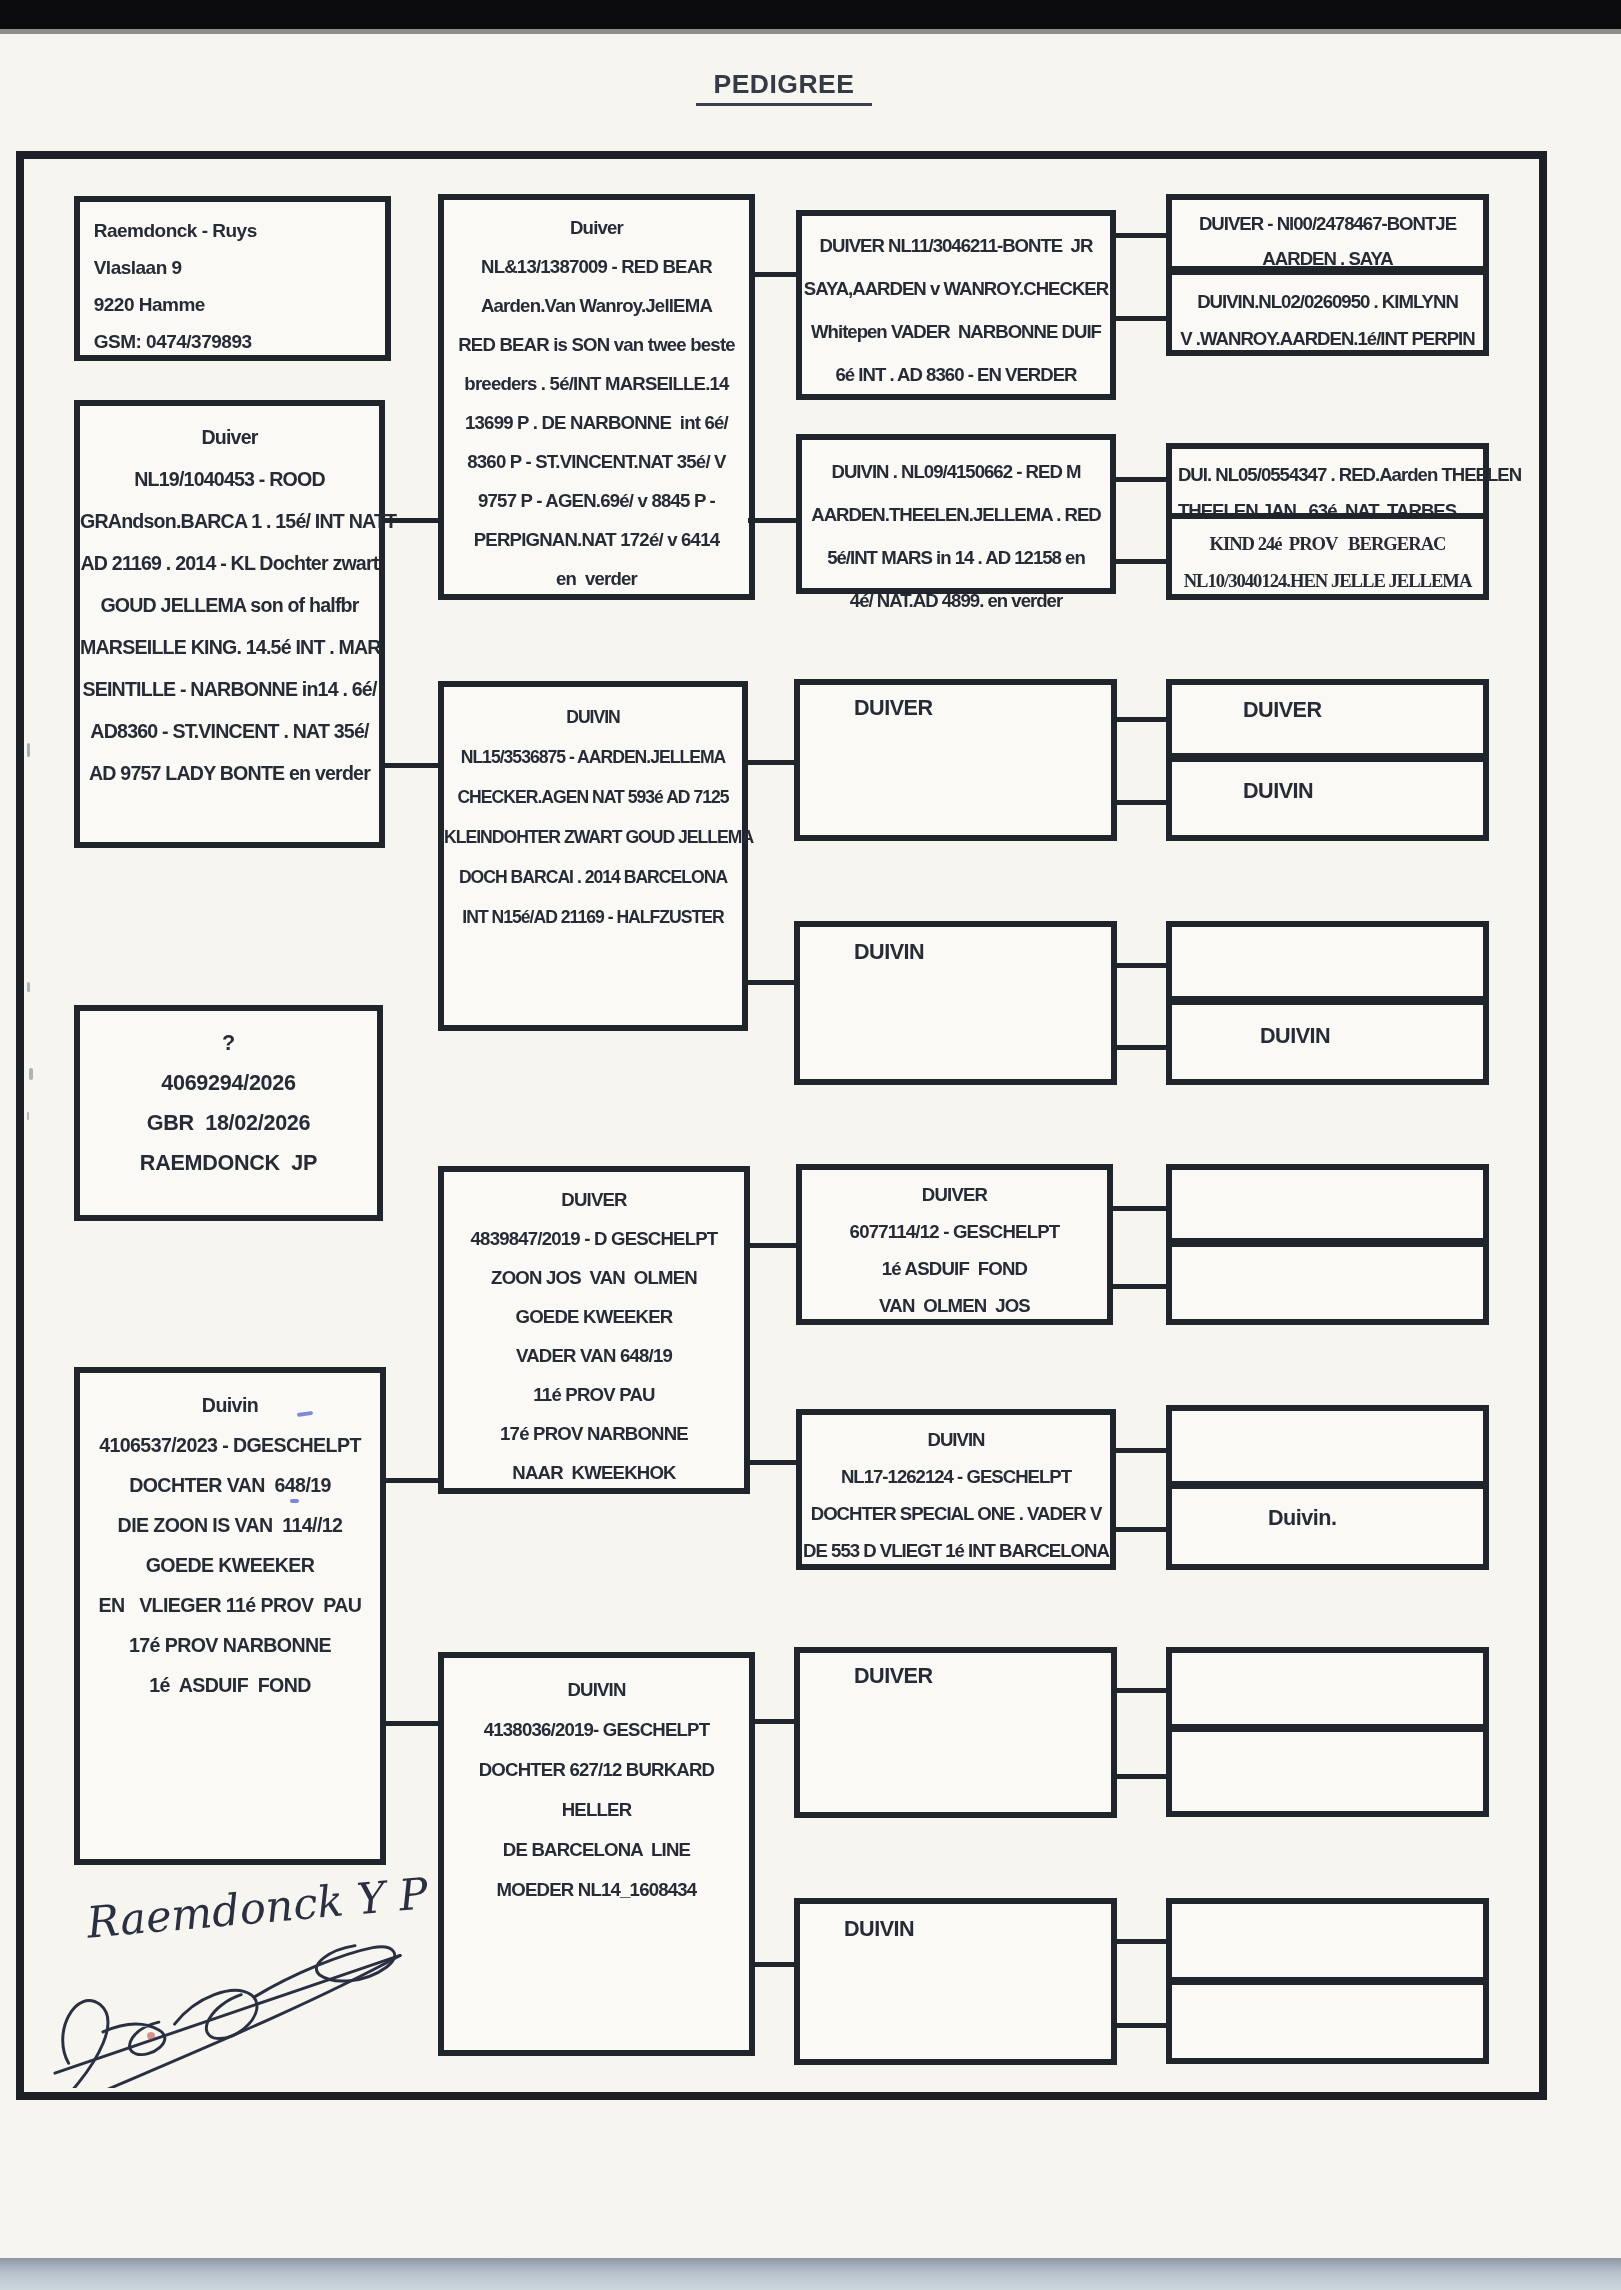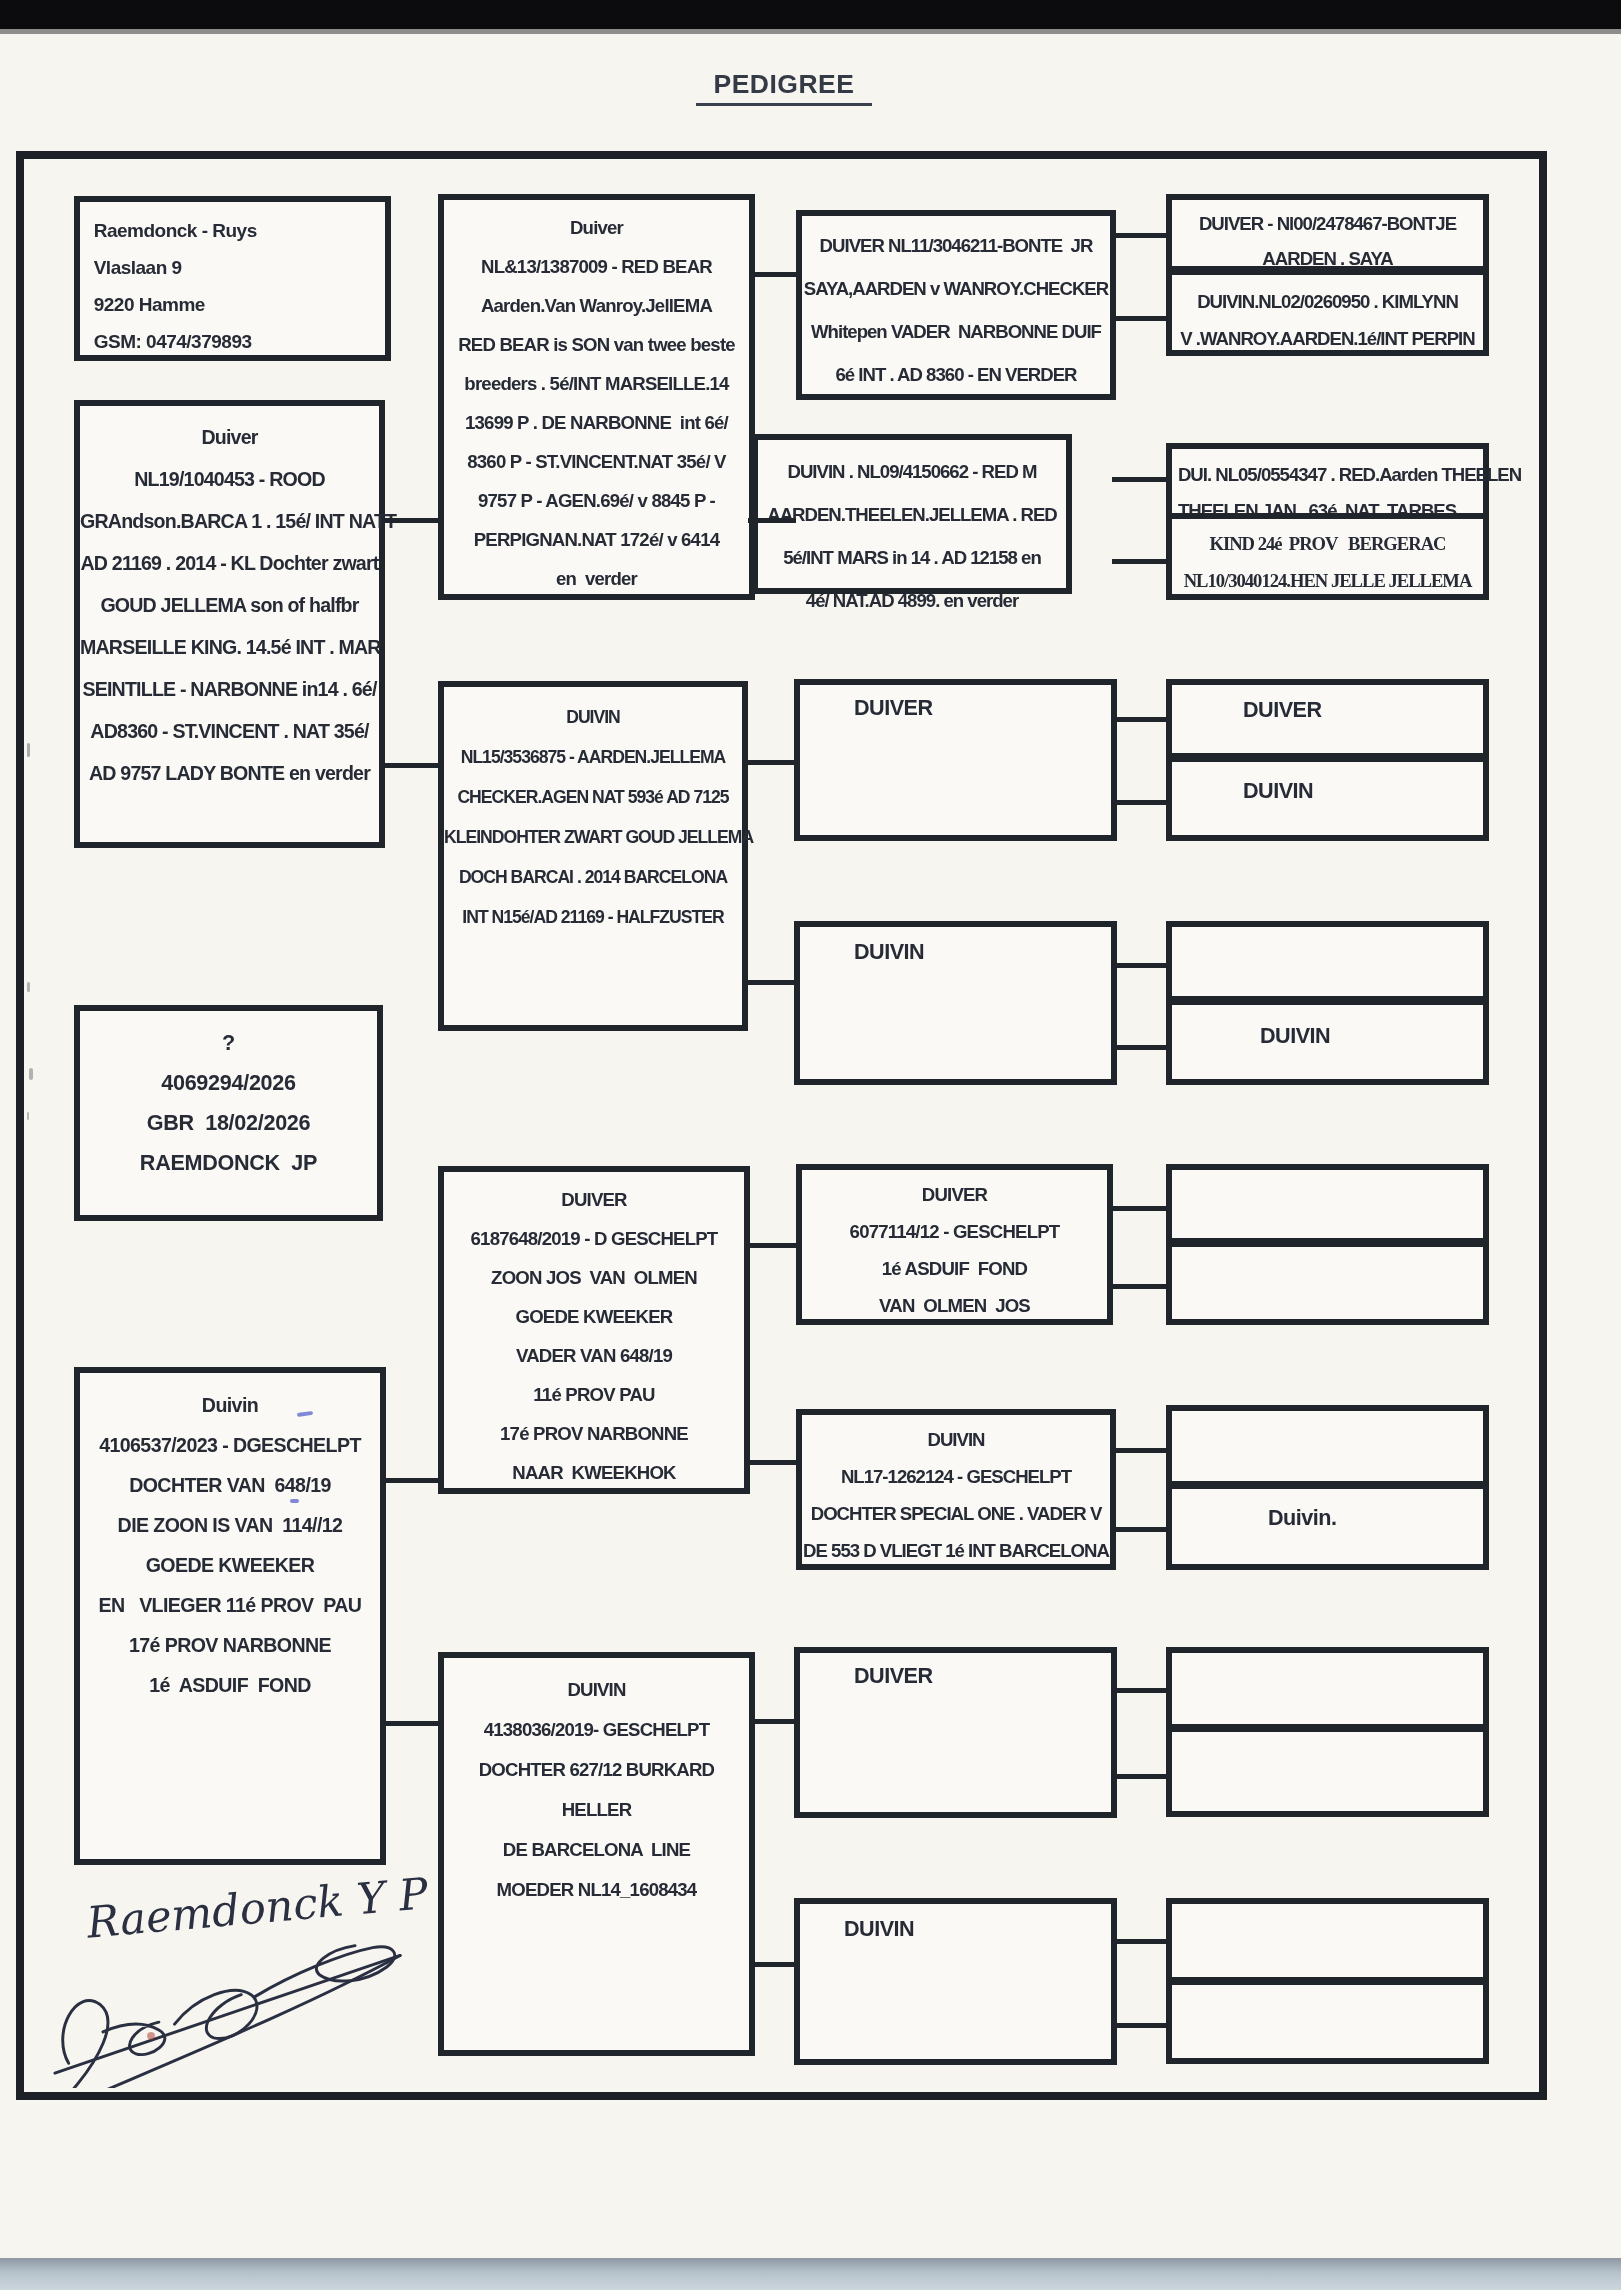--- a/index.html
+++ b/index.html
@@ -97,21 +97,21 @@
     <div class="ln">DUIVIN</div>
     <div class="ln">NL15/3536875 - AARDEN.JELLEMA</div>
     <div class="ln">CHECKER.AGEN NAT 593é AD 7125</div>
     <div class="ln">KLEINDOHTER ZWART GOUD JELLEMA</div>
     <div class="ln">DOCH BARCAI . 2014 BARCELONA</div>
     <div class="ln">INT N15é/AD 21169 - HALFZUSTER</div>
   </div>
 
 <div class="abs bx ctr" style="left:438px;top:1166px;width:312px;height:328px;font-size:18.6px;letter-spacing:-0.8px;padding-top:7.8px;line-height:39px;">
     <div class="ln">DUIVER</div>
-    <div class="ln">6187648/2019 - D GESCHELPT</div>
+    <div class="ln">4839847/2019 - D GESCHELPT</div>
     <div class="ln">ZOON JOS  VAN  OLMEN</div>
     <div class="ln">GOEDE KWEEKER</div>
     <div class="ln">VADER VAN 648/19</div>
     <div class="ln">11é PROV PAU</div>
     <div class="ln">17é PROV NARBONNE</div>
     <div class="ln">NAAR  KWEEKHOK</div>
   </div>
 
 <div class="abs bx ctr" style="left:438px;top:1652px;width:317px;height:404px;font-size:18.6px;letter-spacing:-0.8px;padding-top:11.8px;line-height:40px;">
     <div class="ln">DUIVIN</div>
@@ -122,21 +122,21 @@
     <div class="ln">MOEDER NL14_1608434</div>
   </div>
 
 <div class="abs bx ctr" style="left:796px;top:194px;width:320px;height:190px;font-size:18.6px;letter-spacing:-1px;padding-top:7.8px;line-height:43px;margin-top:16px;">
     <div class="ln">DUIVER NL11/3046211-BONTE  JR</div>
     <div class="ln">SAYA,AARDEN v WANROY.CHECKER</div>
     <div class="ln">Whitepen VADER  NARBONNE DUIF</div>
     <div class="ln">6é INT . AD 8360 - EN VERDER</div>
   </div>
 
-<div class="abs bx ctr" style="left:752px;top:434px;width:320px;height:160px;font-size:18.6px;letter-spacing:-1px;padding-top:9.8px;line-height:43px;">
+<div class="abs bx ctr" style="left:796px;top:434px;width:320px;height:160px;font-size:18.6px;letter-spacing:-1px;padding-top:9.8px;line-height:43px;">
     <div class="ln">DUIVIN . NL09/4150662 - RED M</div>
     <div class="ln">AARDEN.THEELEN.JELLEMA . RED</div>
     <div class="ln">5é/INT MARS in 14 . AD 12158 en</div>
     <div class="ln">4é/ NAT.AD 4899. en verder</div>
   </div>
 
 <div class="abs bx lft" style="left:794px;top:679px;width:323px;height:162px;padding:9.8px 0 0 54px;">
   <span class="lbl">DUIVER</span>
 </div>
 

